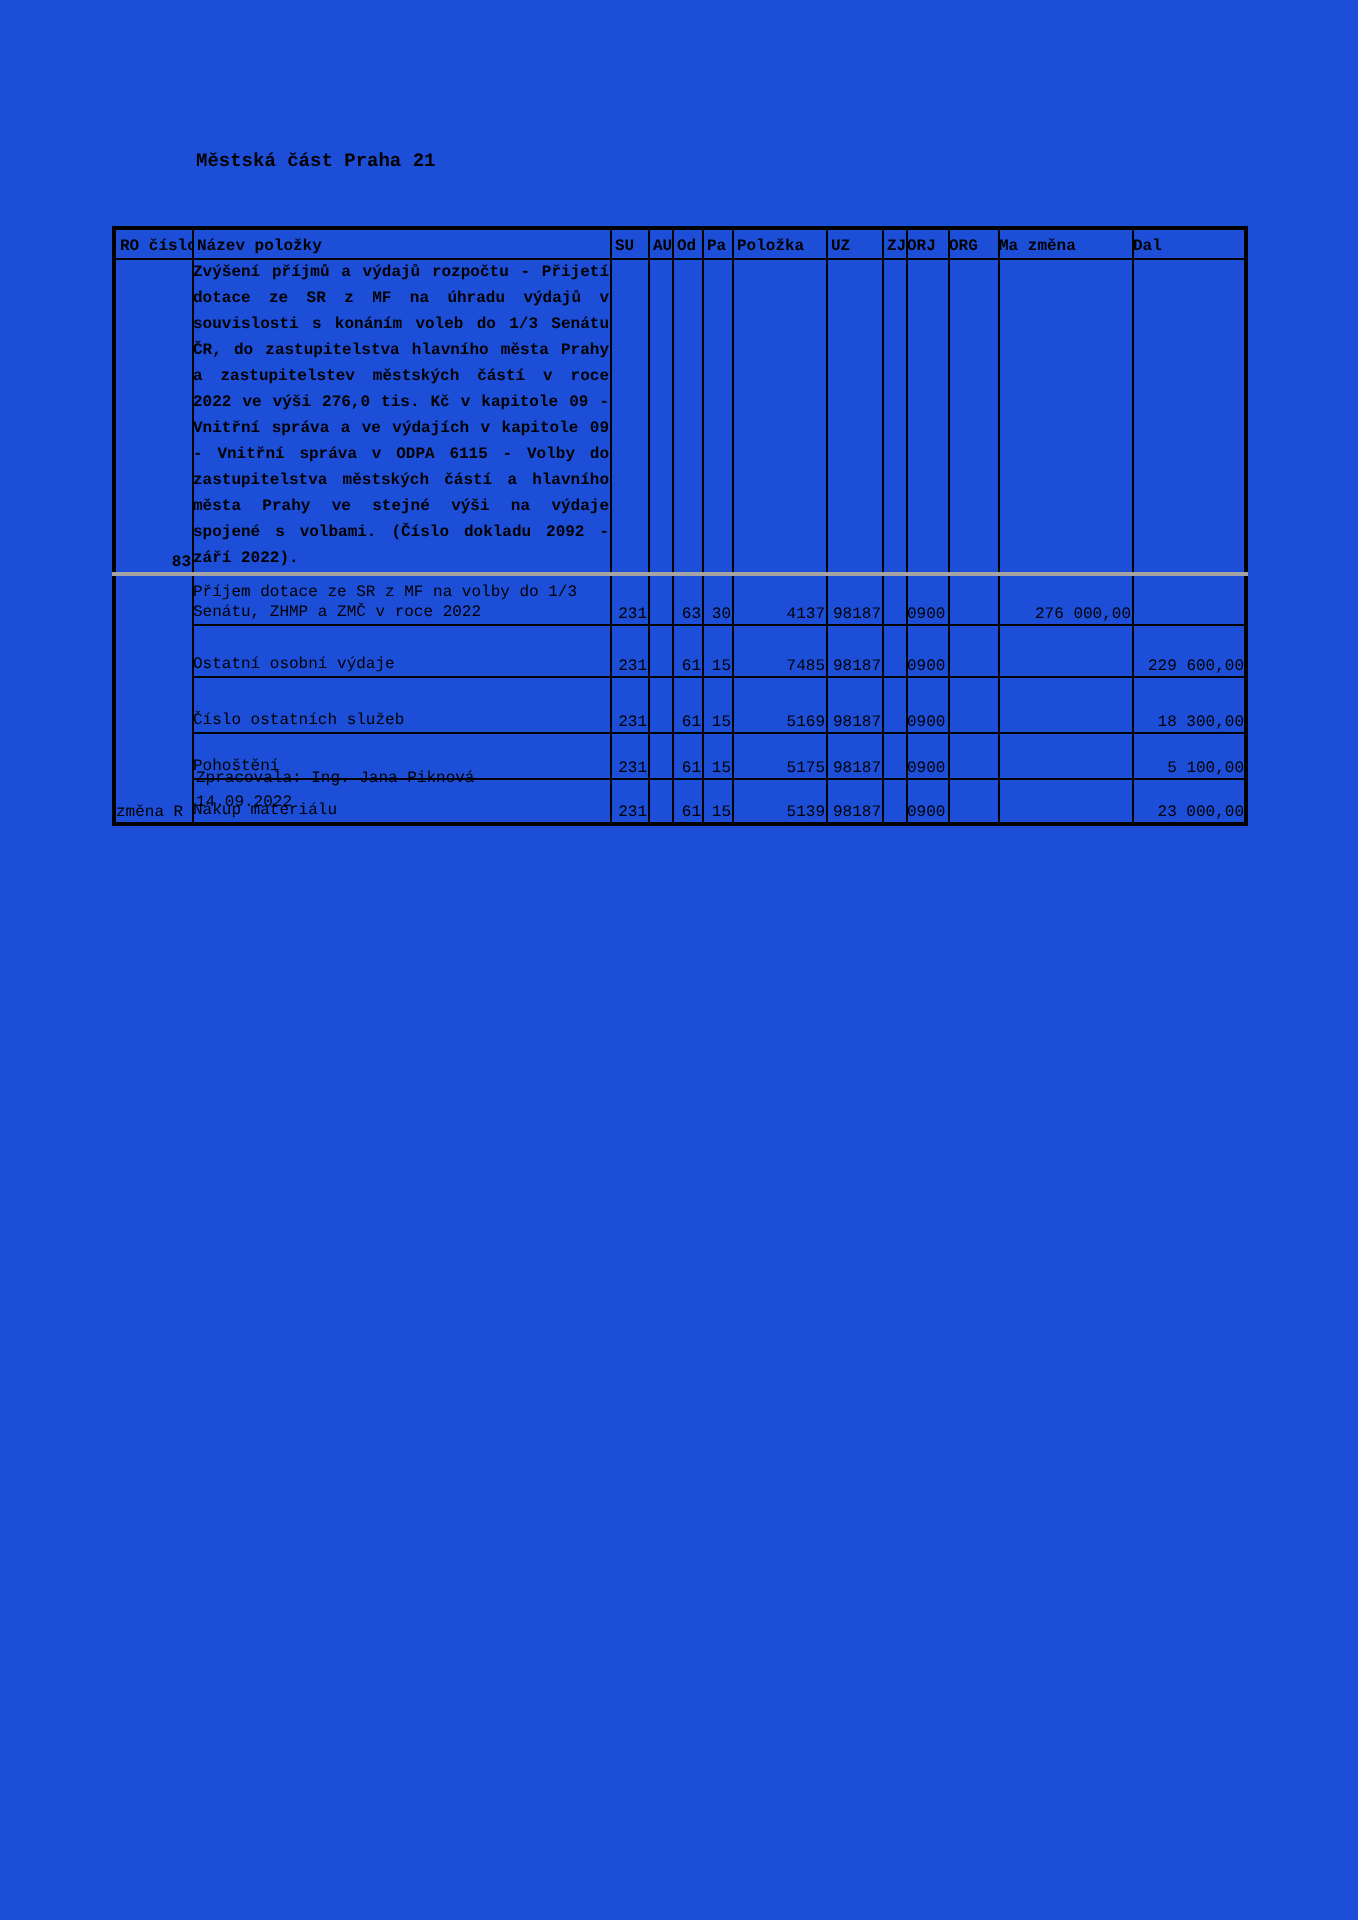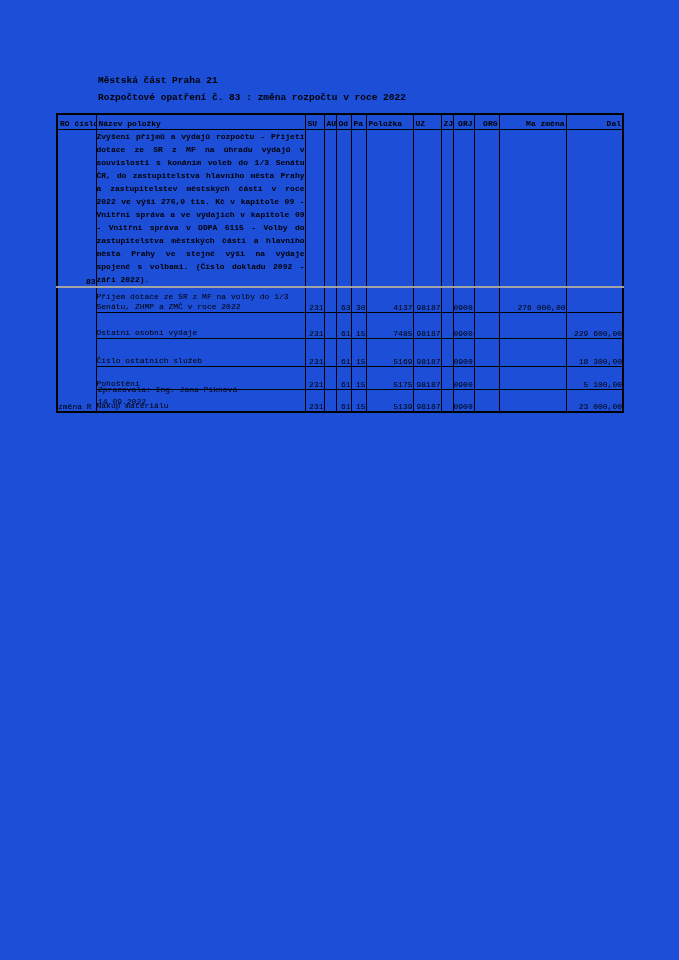--- a/index.html
+++ b/index.html
@@ -41,21 +41,21 @@
     overflow: hidden;
     vertical-align: bottom;
   }
   table.budget th {
     font-weight: bold;
     text-align: left;
     padding: 1px 1px 1px 2px;
     height: 12px;
     white-space: nowrap;
   }
-  table.budget th.th-center { text-align: right; padding-left: 0; }
+  table.budget th.th-center { text-align: left; padding-left: 0; }
   tr.desc-row td { border-bottom: 2px solid #a3a3a3; }
   td.ro-cell {
     vertical-align: bottom;
     text-align: right;
     font-weight: bold;
     padding: 0 2px 1px 0;
   }
   td.desc-cell {
     vertical-align: top;
     font-weight: bold;
@@ -104,21 +104,20 @@
   .r-4   { height: 23px; }
   .r-5   { height: 23px; }
 </style>
 </head>
 <body>
 
 <div class="page">
 
   <div class="doc-title">
     <div>Městská část Praha 21</div>
-    <div>Rozpočtové opatření č. 83 : změna rozpočtu v roce 2022</div>
   </div>
 
   <table class="budget">
     <colgroup>
       <col style="width:39px">
         <col style="width:209px">
         <col style="width:19px">
       <col style="width:12px">
         <col style="width:15px">
         <col style="width:15px">

